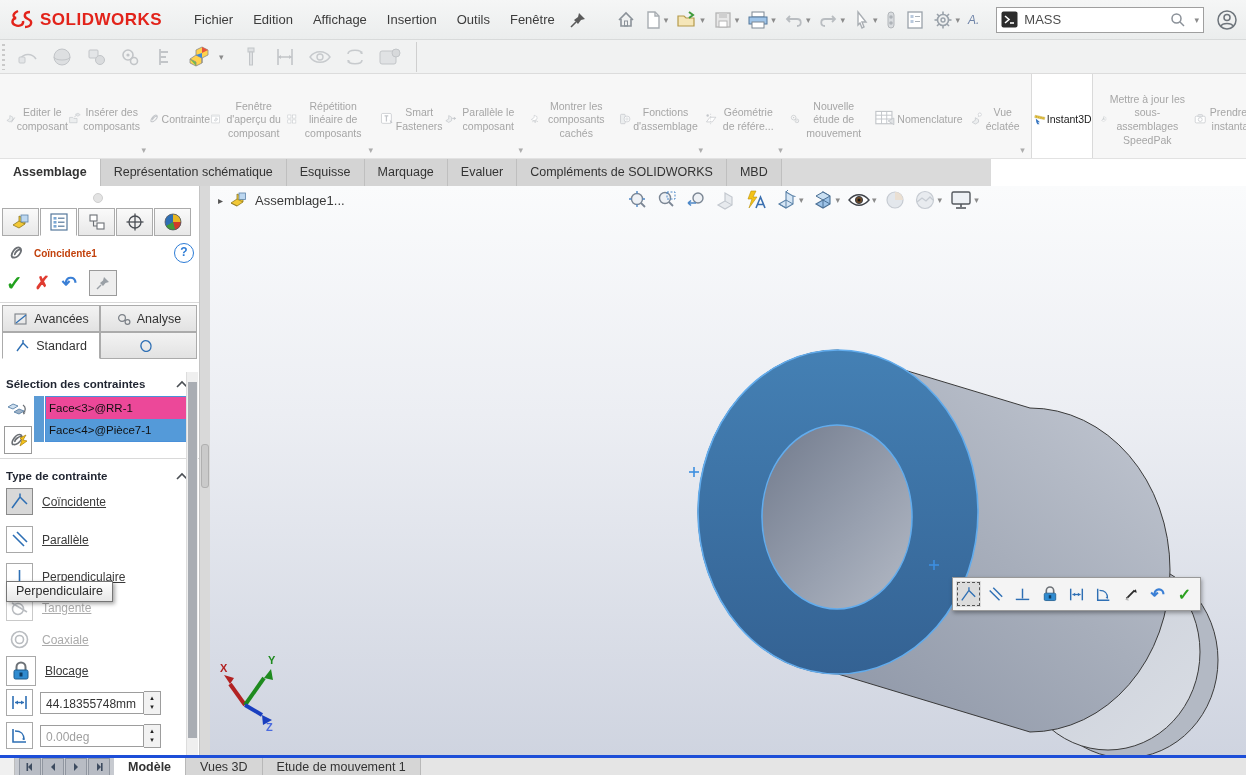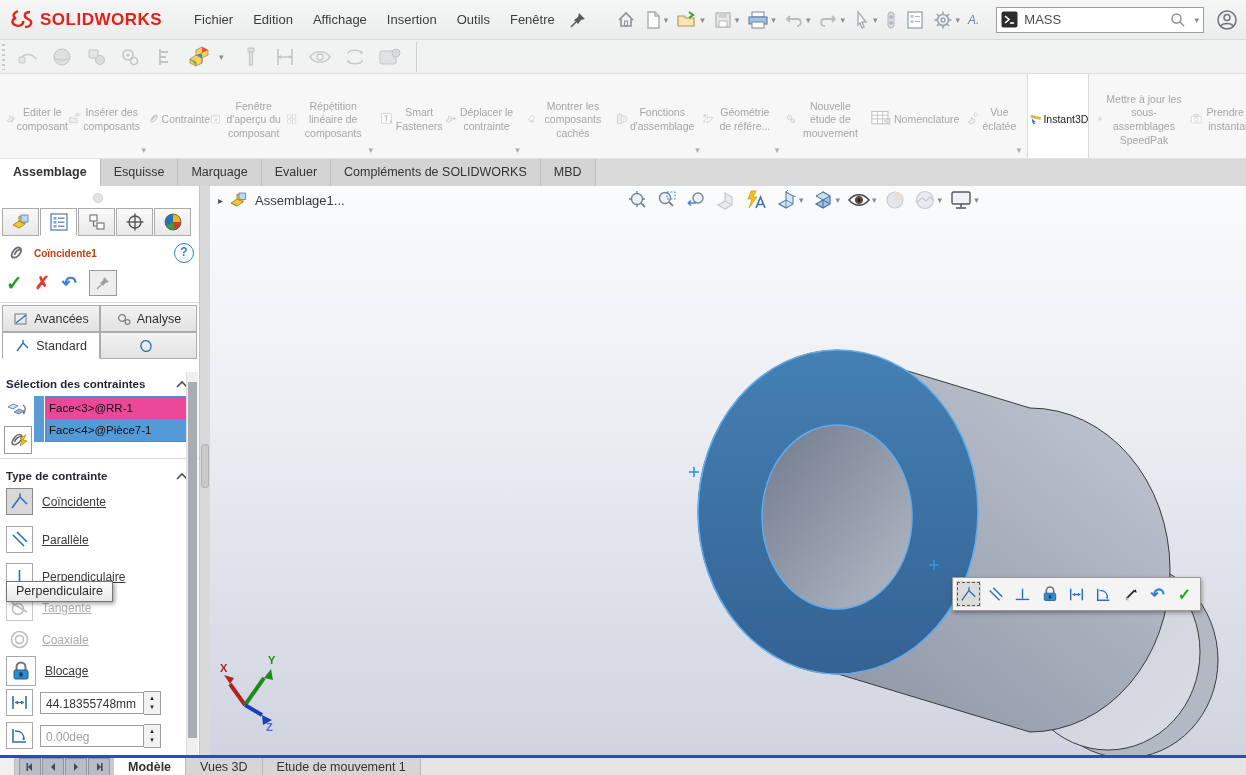--- a/index.html
+++ b/index.html
@@ -32,21 +32,21 @@
   
   .ribbon{left:0;top:74px;width:1246px;height:85px;background:#f7f7f7;display:flex;
           align-items:stretch;box-sizing:border-box;border-bottom:1px solid #e2e2e2;padding-left:4px;}
   .rbtn{display:flex;flex-direction:row;align-items:center;padding-top:5px;box-sizing:border-box;}
   .rbtn .lbl{font-size:10.5px;line-height:1.3;color:#a6a6a6;text-align:center;margin-top:3px;}
   .rbtn .rarrow{font-size:9px;color:#adadad;margin-top:auto;margin-bottom:3px;}
   .rbtn.active{background:#ffffff;border:1px solid #dadada;border-top:none;border-bottom:none;}
   .rbtn.active .lbl{color:#1a1a1a;}
   .rsep{width:1px;background:#e0e0e0;margin:4px 3px;}
   
-  .cmdtabs{left:0;top:159px;width:1246px;height:27px;background:#dadada;display:flex;box-sizing:border-box;}
+  .cmdtabs{left:0;top:159px;width:991px;height:27px;background:#dadada;display:flex;box-sizing:border-box;}
   .ctab{font-size:12.5px;color:#333;padding:0 13px;line-height:26px;border-right:1px solid #bfbfbf;background:#d4d4d4;}
   .ctab.active{background:#fff;font-weight:bold;border-right:1px solid #bfbfbf;}
   .ctab-fill{flex:1;background:#dadada;}
   
   .main{left:0;top:186px;width:1246px;height:569px;}
   .pm{left:0;top:0;width:199px;height:569px;background:#fff;box-sizing:border-box;}
   .pm-dot{left:93px;top:7px;width:8px;height:8px;border-radius:50%;background:#e3e3e3;border:1px solid #cfcfcf;}
   .pm-tabs{left:2px;top:22px;display:flex;gap:1px;}
   .pmtab{width:37px;height:28px;background:linear-gradient(#fafafa,#e8e8e8);border:1px solid #ababab;
          display:flex;align-items:center;justify-content:center;box-sizing:border-box;}
@@ -387,21 +387,21 @@
         <path d="M9 8 L15 8 M12 8 V17" stroke="#c3c6ca" stroke-width="2"></path>
         <path d="M17 14 L22 19 l-3 1 Z" fill="#c3c6ca"></path>
       </svg>
     <span class="lbl">Smart Fasteners</span>
   </div>
   <div class="rbtn" style="width:80px">
     <svg width="26" height="26" viewBox="0 0 26 26">
         <path d="M5 16 L10 13 V7 L15 10 V16 L10 19 Z" fill="#eceeef" stroke="#c3c6ca" stroke-width="1.2"></path>
         <path d="M16 12 H22 M22 12 l-2.5 -1.8 v3.6 Z" stroke="#c3c6ca" stroke-width="1.4" fill="#c3c6ca"></path>
       </svg>
-    <span class="lbl">Déplacer le contrainte</span>
+    <span class="lbl">Parallèle le composant</span>
     <span class="rarrow">▾</span>
   </div>
   <div class="rsep"></div>
   <div class="rbtn" style="width:82px">
     <svg width="26" height="26" viewBox="0 0 26 26">
         <path d="M5 14 L11 10 V5 L17 8 V13 L11 17 Z" fill="#fff" stroke="#c3c6ca" stroke-width="1.2"></path>
         <path d="M7 19 C10 16 16 16 19 19" fill="none" stroke="#c3c6ca" stroke-width="1.4"></path>
         <circle cx="13" cy="19.5" r="1.6" fill="#c3c6ca"></circle>
       </svg>
     <span class="lbl">Montrer les composants cachés</span>
@@ -485,20 +485,21 @@
   <div class="rbtn" style="width:28px;overflow:hidden">
     <svg width="26" height="26" viewBox="0 0 26 26">
         <rect x="4" y="6" width="18" height="14" rx="2" fill="#fff" stroke="#c3c6ca" stroke-width="1.2"></rect>
       </svg>
     <span class="lbl">Pa d'a c</span>
   </div>
 </div>
 
 <div class="abs cmdtabs">
   <span class="ctab active">Assemblage</span>
+  <span class="ctab">Représentation schématique</span>
   <span class="ctab">Esquisse</span>
   <span class="ctab">Marquage</span>
   <span class="ctab">Evaluer</span>
   <span class="ctab">Compléments de SOLIDWORKS</span>
   <span class="ctab">MBD</span>
   <span class="ctab-fill"></span>
 </div>
 
 <div class="abs main">
 

